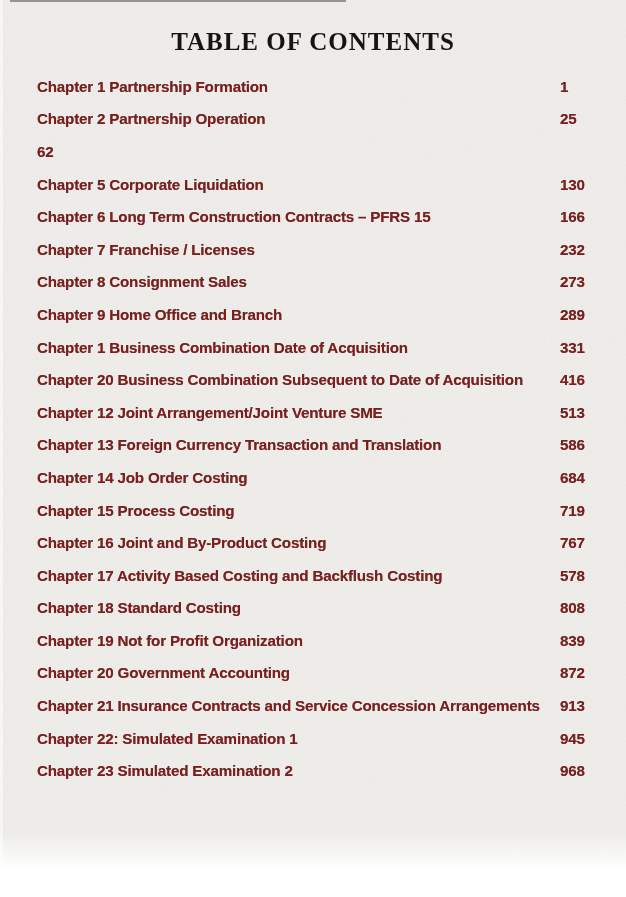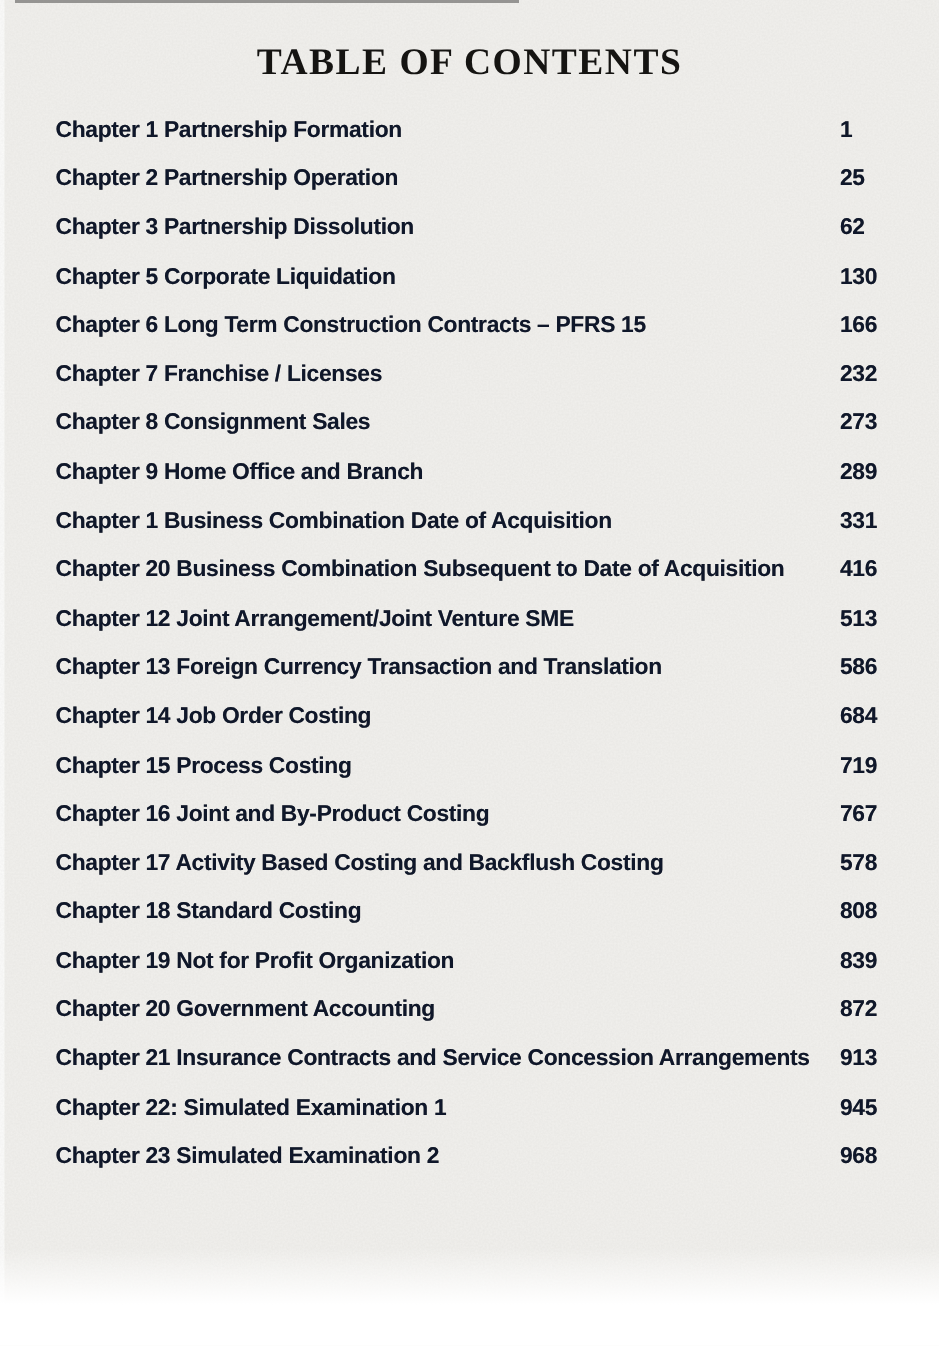--- a/index.html
+++ b/index.html
@@ -68,21 +68,21 @@
     flex-direction: column;
   }
   .toc-row {
     display: grid;
     grid-template-columns: 523px auto;
     align-items: center;
     height: 32.6px;
     font-size: 15.2px;
     font-weight: 600;
     letter-spacing: -0.2px;
-    color: #0f172a;
+    color: #7f1d1d;
     text-shadow: 0 0 0.4px rgba(30,30,28,0.55);
   }
   .toc-row .entry-label { white-space: nowrap; }
   .toc-row .entry-page  { text-align: left; }
 </style>
 </head>
 <body>
 
 <div class="page">
 
@@ -105,21 +105,20 @@
     <span class="entry-label">Chapter 1 Partnership Formation</span>
     <span class="entry-page">1</span>
   </div>
 
   <div class="toc-row">
     <span class="entry-label">Chapter 2 Partnership Operation</span>
     <span class="entry-page">25</span>
   </div>
 
   <div class="toc-row">
-    <span class="entry-label">Chapter 3 Partnership Dissolution</span>
     <span class="entry-page">62</span>
   </div>
 
 
   <div class="toc-row">
     <span class="entry-label">Chapter 5 Corporate Liquidation</span>
     <span class="entry-page">130</span>
   </div>
 
   <div class="toc-row">

